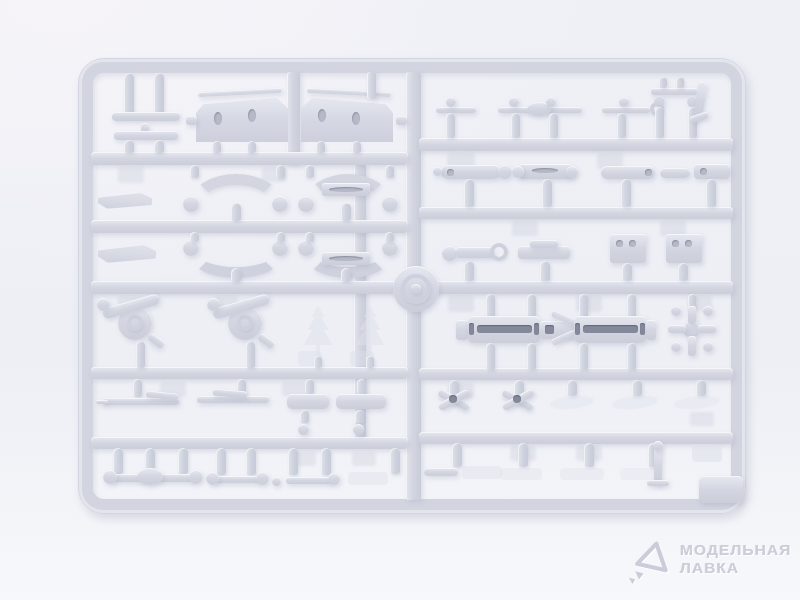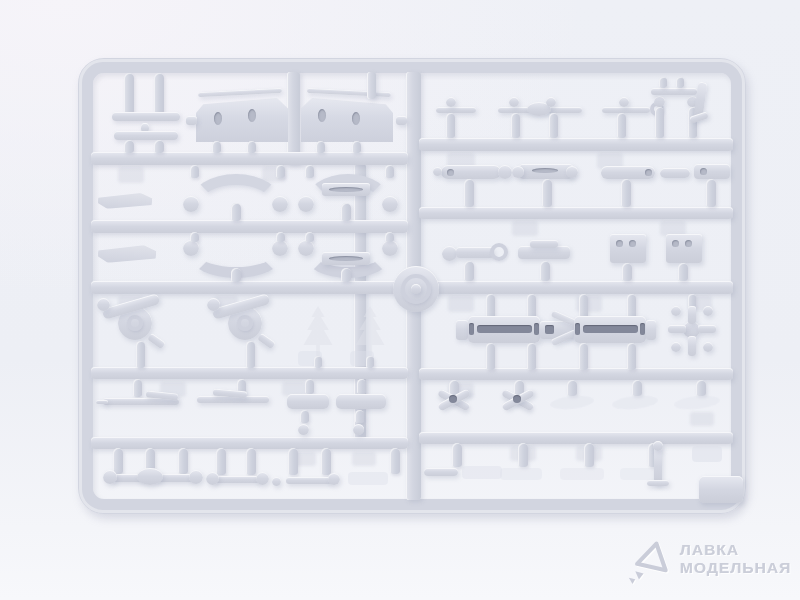--- a/index.html
+++ b/index.html
@@ -347,17 +347,17 @@
       </g>
       <g fill="none" stroke="#c8cbd8" stroke-width="4.5" stroke-linejoin="round">
         <path d="M32 6 L42 35 L11 28 Z"></path>
       </g>
       <path d="M9 36 l 9 2.5 L13 45 Z" fill="#ffffff" opacity="0.9" transform="translate(1,1)"></path>
       <path d="M9 36 l 9 2.5 L13 45 Z" fill="#c8cbd8"></path>
       <path d="M2 43 l 7 1.8 L6 50 Z" fill="#ffffff" opacity="0.9" transform="translate(1,1)"></path>
       <path d="M2 43 l 7 1.8 L6 50 Z" fill="#c8cbd8"></path>
     </svg>
     <div class="wm-text">
+      <div>МОДЕЛЬНАЯ</div>
       <div>ЛАВКА</div>
-      <div>МОДЕЛЬНАЯ</div>
     </div>
   </div>
 </div>
 
 </body></html>

